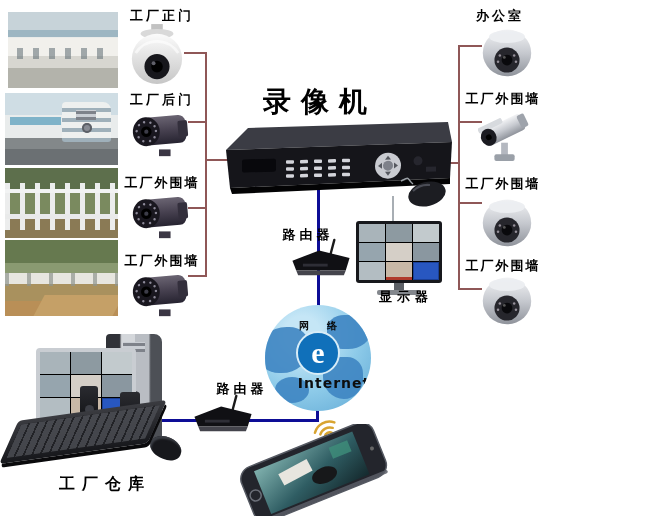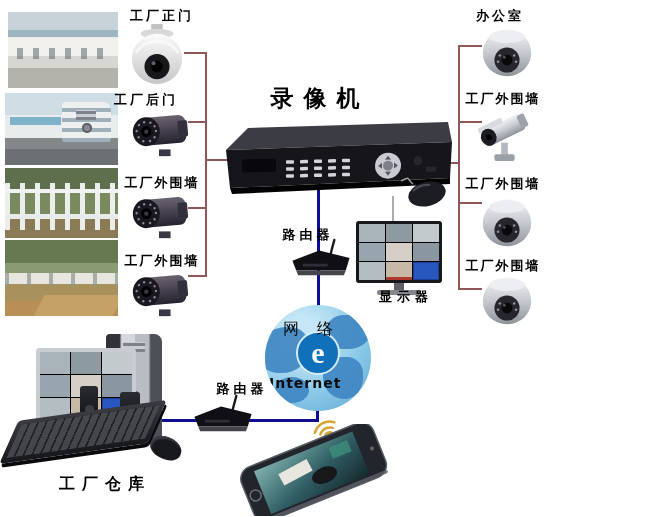--- a/index.html
+++ b/index.html
@@ -12,21 +12,21 @@
   .ln { position:absolute; z-index:1; }
   .maroon { background:#8f5757; }
   .maroon.h { height:2px; } .maroon.v { width:2px; }
   .navy { background:#0d0d96; }
   .navy.h { height:3px; } .navy.v { width:3px; }
   .grayln { background:#a8aeb4; }
   .grayln.v { width:2px; }
   
   .lbl { position:absolute; z-index:6; color:#000; font-weight:600; font-size:13px;
          letter-spacing:3px; text-align:center; white-space:nowrap; line-height:1.25; }
-  .lbl-big { font-size:23px; font-weight:700; letter-spacing:10px; }
+  .lbl-big { font-size:28px; font-weight:700; letter-spacing:10px; }
   .lbl-pc  { font-size:16px; font-weight:700; letter-spacing:7px; }
   .lbl-phone { font-size:13px; letter-spacing:1px; }
   
   .photo { position:absolute; overflow:hidden; z-index:2; }
   .photo > div { position:absolute; }
   .pL1 { background:linear-gradient(180deg,#c7d3d9 0 24%,#e9ebe9 24% 34%,#f1f0ec 34% 58%,#d7d6d0 58% 74%,#b3b3ab 74%); }
   .pL1 .roofline { left:0; top:24%; width:100%; height:9%; background:#9db6c2; }
   .pL1 .doors { left:8%; top:48%; width:84%; height:14%;
     background:repeating-linear-gradient(90deg,#5d6b72 0 6px,rgba(0,0,0,0) 6px 16px); opacity:.55; }
   .pL2 { background:linear-gradient(180deg,#cfdde4 0 30%,#e9ecec 30% 62%,#83888a 62% 78%,#6b7073 78%); }
@@ -94,24 +94,24 @@
      box-shadow:inset 2px 2px 2px #3c3f46; }
   
   .globe { position:absolute; z-index:4; border-radius:50%;
      background:radial-gradient(circle at 35% 28%,#c5e6f6 0 18%,#8ecbe9 55%,#5fa8d4);
      overflow:hidden; }
   .globe .land { position:absolute; background:#3e85c2; opacity:.9; }
   .globe .l1 { left:-8px; top:22px; width:52px; height:46px; border-radius:60% 40% 55% 45%; }
   .globe .l2 { left:62px; top:10px; width:44px; height:34px; border-radius:45% 55% 60% 40%; }
   .globe .l3 { left:58px; top:52px; width:40px; height:42px; border-radius:50% 45% 55% 60%; }
   .globe .l4 { left:10px; top:72px; width:34px; height:26px; border-radius:55%; }
-  .globe-cn { position:absolute; left:0; top:14px; width:100%; text-align:left;
-     font-size:16px; font-weight:400; letter-spacing:18px; padding-left:18px; box-sizing:border-box;
+  .globe-cn { position:absolute; left:0; top:14px; width:100%; text-align:center;
+     font-size:10px; font-weight:700; letter-spacing:18px; padding-left:18px; box-sizing:border-box;
      color:#0a0a0a; z-index:2; }
-  .globe-en { position:absolute; left:4px; top:70px; width:100%; 
+  .globe-en { position:absolute; left:16px; top:70px; width:100%; text-align:center;
      font-size:14px; font-weight:600; letter-spacing:1px; color:#0d0d0d; z-index:2; }
   .ebadge { position:absolute; left:31px; top:26px; width:44px; height:44px; border-radius:50%;
      background:#1070ba; border:2px solid #d7ecf7; box-sizing:border-box; z-index:1;
      color:#fff; font-weight:700; font-size:30px; line-height:40px; text-align:center;
      font-family:"Liberation Serif","DejaVu Serif",serif; }
 </style>
 </head>
 <body>
 
 <div id="stage">
@@ -263,21 +263,21 @@
   <div class="photo pR4" style="left:538px;top:242px;width:122px;height:80px">
     <div class="boxes"></div>
       <div class="aisle"></div>
   </div>
 
   <div class="lbl" style="left:124px;top:8px;width:76px">工厂正门</div>
   <svg class="dev" style="left:128px;top:24px" width="58" height="62">
       <use href="#sym-dome-white"></use>
     </svg>
 
-  <div class="lbl" style="left:108px;top:92px;width:76px">工厂后门</div>
+  <div class="lbl" style="left:124px;top:92px;width:76px">工厂后门</div>
   <svg class="dev" style="left:128px;top:108px" width="62" height="52">
       <use href="#sym-bullet-dark"></use>
     </svg>
 
   <div class="lbl" style="left:114px;top:175px;width:96px;letter-spacing:2px">工厂外围墙</div>
   <svg class="dev" style="left:128px;top:190px" width="62" height="52">
       <use href="#sym-bullet-dark"></use>
     </svg>
 
   <div class="lbl" style="left:114px;top:253px;width:96px;letter-spacing:2px">工厂外围墙</div>

